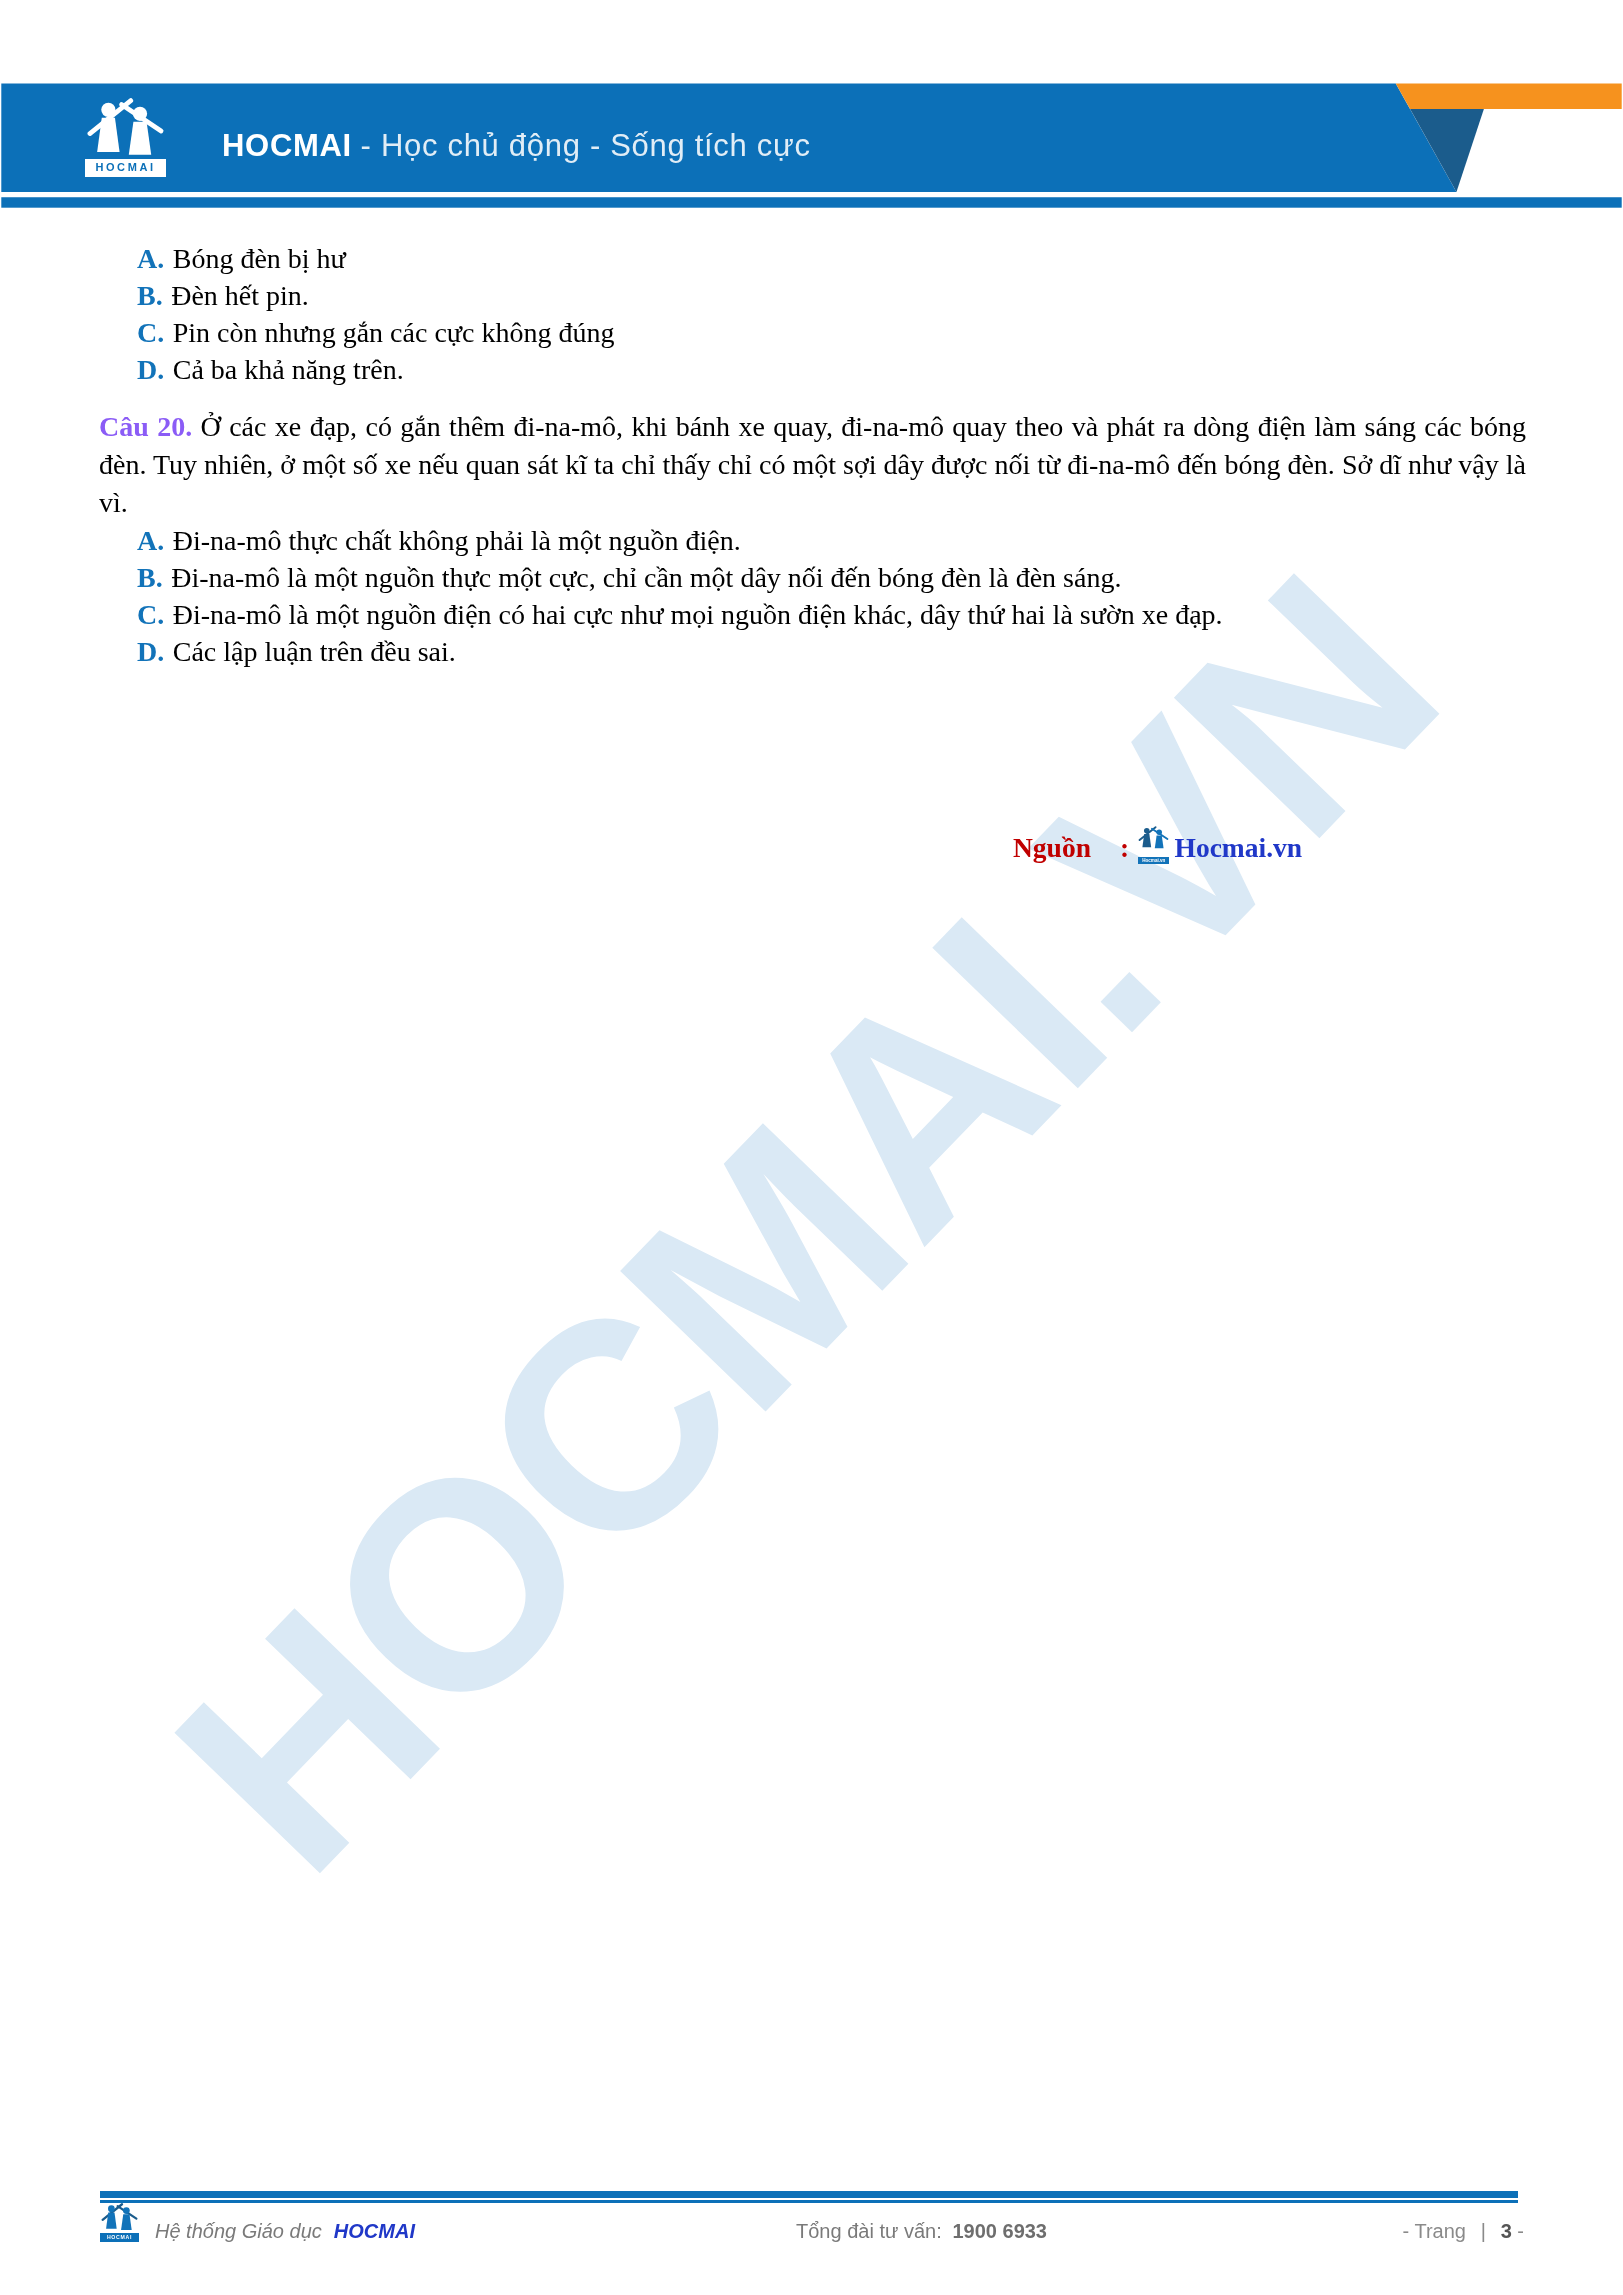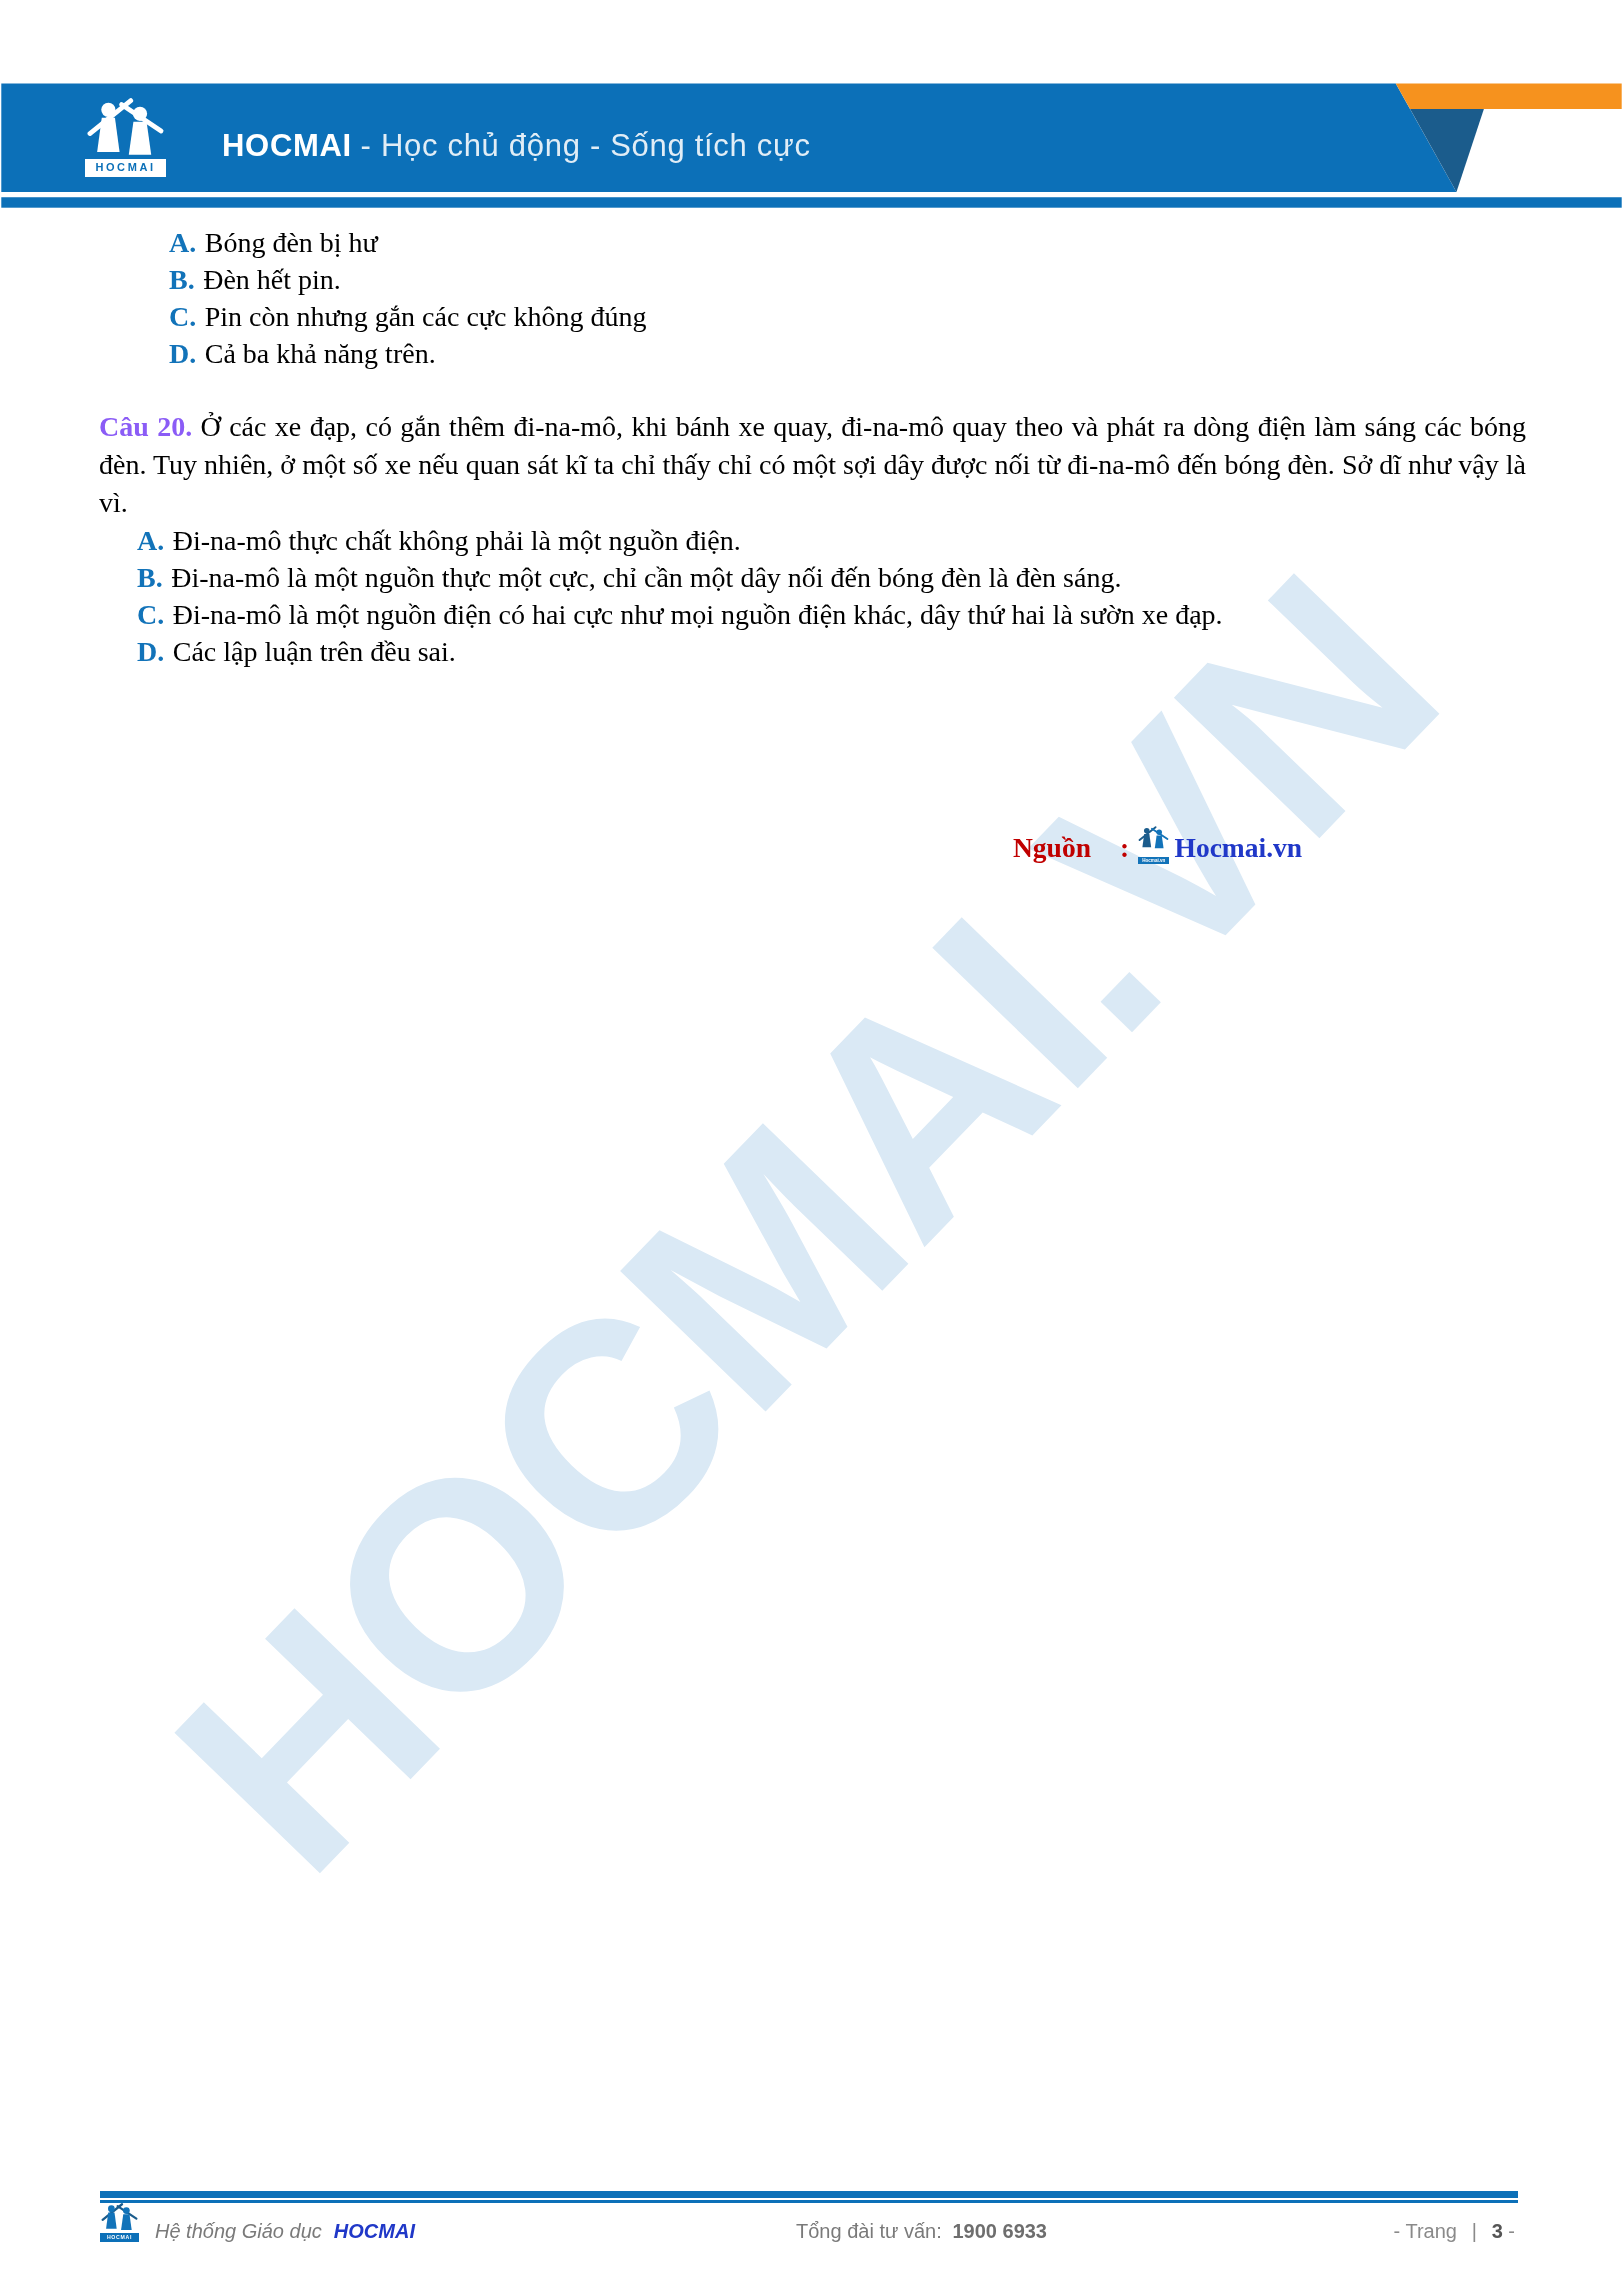--- a/index.html
+++ b/index.html
@@ -31,21 +31,21 @@
   
   .content-block{position:absolute;z-index:1;font-size:28px;color:#000;}
   .opt-row{display:block;line-height:37px;white-space:nowrap;}
   .opt-letter{font-weight:bold;color:#1273B9;}
   .opt-text{margin-left:8.5px;}
   .q-para{
     position:absolute;left:99px;top:408px;width:1427px;z-index:1;
     font-size:28px;line-height:38px;text-align:justify;color:#000;
   }
   .q-label{font-weight:bold;color:#8b5cf6;}
-  .opts1{left:137px;top:224px;margin-left:32px;}
+  .opts1{left:137px;top:240px;}
   .opts2{left:137px;top:522px;}
   
   .source{
     position:absolute;left:1013px;top:827px;z-index:1;height:37px;
     display:flex;align-items:flex-end;font-size:27.5px;white-space:nowrap;
   }
   .source .lbl{font-weight:bold;color:#C00000;}
   .source .colon{font-weight:bold;color:#C00000;margin-left:29px;}
   .source .minilogo{margin-left:9.2px;width:31px;text-align:center;}
   .source .minilogo .box{
@@ -64,21 +64,21 @@
   }
   .f-text{
     position:absolute;top:2220px;z-index:2;
     font-family:"Liberation Sans","DejaVu Sans",sans-serif;font-size:20px;color:#7A7A7A;
     white-space:nowrap;
   }
   .f-left{left:155px;font-style:italic;}
   .f-left .brand{color:#2038C8;font-weight:bold;margin-left:6.5px;}
   .f-center{left:796px;}
   .f-center .num{font-weight:bold;color:#6E6E6E;margin-left:5.2px;}
-  .f-right{right:108px;color:#8a8a8a;}
+  .f-right{right:99px;color:#8a8a8a;}
   .f-right .sep{color:#8a8a8a;margin:0 9.2px;}
   .f-right .num{font-weight:bold;color:#555555;}
 </style>
 </head>
 <body>
 
 <div class="watermark">HOCMAI.VN</div>
 
 <svg class="hdr-svg" width="1623" height="209" viewBox="0 0 2481 320">
   <polygon points="0,128 2135,128 2228,294 0,294" fill="#0C70B8"></polygon>

